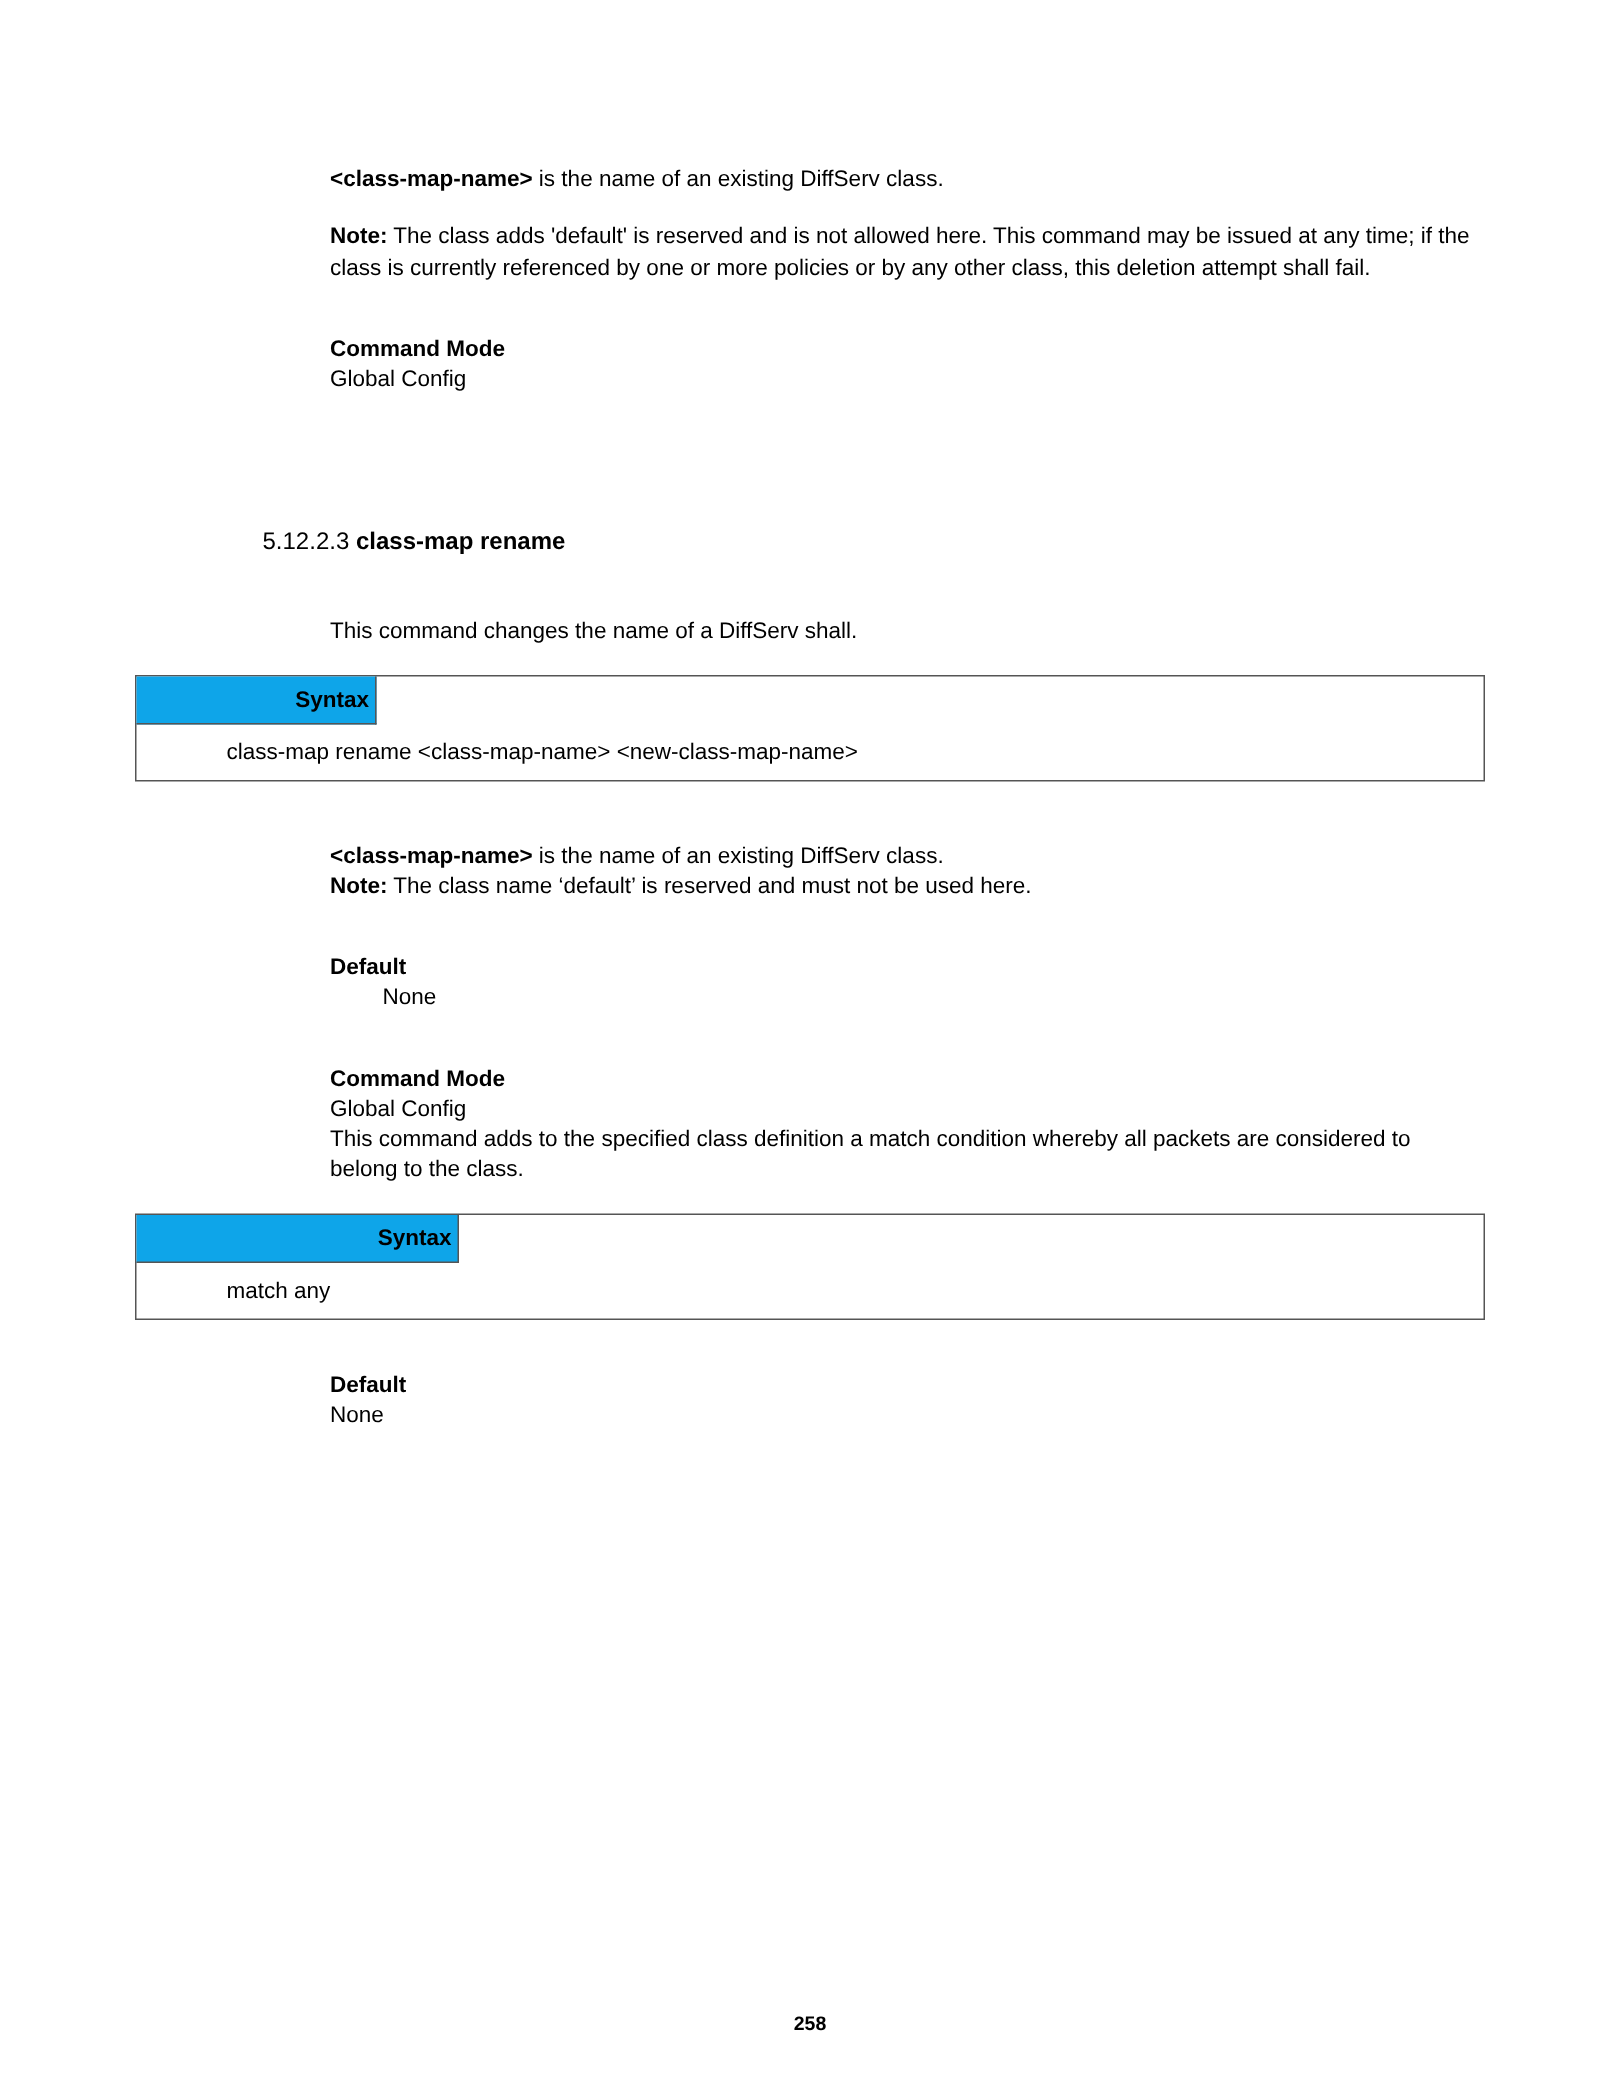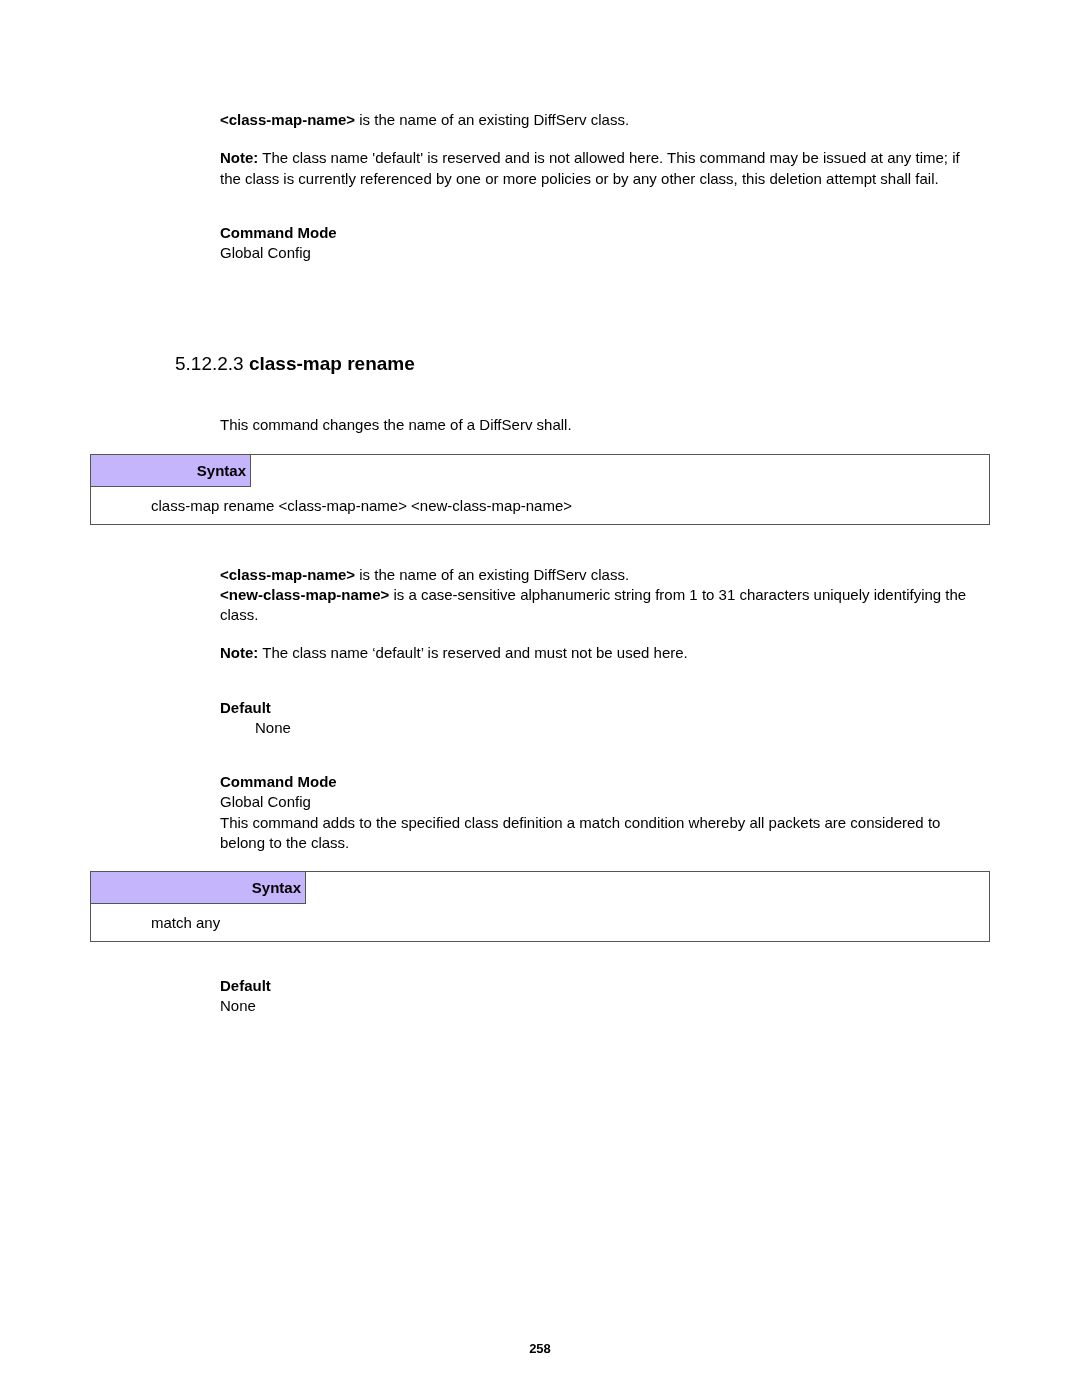--- a/index.html
+++ b/index.html
@@ -20,35 +20,35 @@
   .body-block {
     margin-left: 130px;
     margin-right: 10px;
     line-height: 1.35;
   }
   .body-block p {
     margin: 0 0 18px 0;
   }
   .bold { font-weight: bold; margin-top: 34px; }
   .heading {
-    font-size: 19px;
+    font-size: 16px;
     margin-top: 90px;
     margin-bottom: 40px;
     margin-left: 85px;
   }
   .heading .num {}
   .heading .title { font-weight: bold; }
   .syntax-box {
     border: 1px solid #555;
     margin-top: 8px;
     margin-bottom: 40px;
     width: 100%;
   }
   .syntax-header {
-    background: #c4b5fd;
+    background: #0ea5e9;
     border-bottom: 1px solid #555;
     width: 160px;
     border-right: 1px solid #555;
     font-weight: bold;
     text-align: right;
     box-sizing: border-box;
     padding: 7px 4px 7px 4px;
   }
   .syntax-row td {
     font-weight: normal;
@@ -70,21 +70,21 @@
 </head>
 <body>
 
 <div class="page">
 
   <div class="body-block">
     <p>
       <span class="bold">&lt;class-map-name&gt;</span><span> is the name of an existing DiffServ class.</span>
     </p>
     <p>
-      <span class="bold">Note:</span><span> The class name 'default' is reserved and is not allowed here. This command may be issued at any time; if the class is currently referenced by one or more policies or by any other class, this deletion attempt shall fail.</span>
+      <span class="bold">Note:</span><span> The class adds 'default' is reserved and is not allowed here. This command may be issued at any time; if the class is currently referenced by one or more policies or by any other class, this deletion attempt shall fail.</span>
     </p>
     <div>
       <div class="bold">Command Mode</div>
       <div>Global Config</div>
     </div>
   </div>
 
   <div class="heading">
     <span class="num">5.12.2.3 </span><span class="title">class-map rename</span>
   </div>
@@ -101,23 +101,20 @@
     </tr>
     <tr class="syntax-row">
       <td colspan="2">class-map rename &lt;class-map-name&gt; &lt;new-class-map-name&gt;</td>
     </tr>
   </tbody>
     </table>
 
   <div class="body-block">
     <p style="margin-bottom:0">
       <span class="bold">&lt;class-map-name&gt;</span><span> is the name of an existing DiffServ class.</span>
-    </p>
-    <p>
-      <span class="bold">&lt;new-class-map-name&gt;</span><span>   is a case-sensitive alphanumeric string from 1 to 31 characters uniquely identifying the class.</span>
     </p>
     <p>
       <span class="bold">Note:</span><span> The class name ‘default’ is reserved and must not be used here.</span>
     </p>
     <div>
       <div class="bold">Default</div>
       <div class="indent-sub">None</div>
     </div>
     <div>
       <div class="bold">Command Mode</div>

